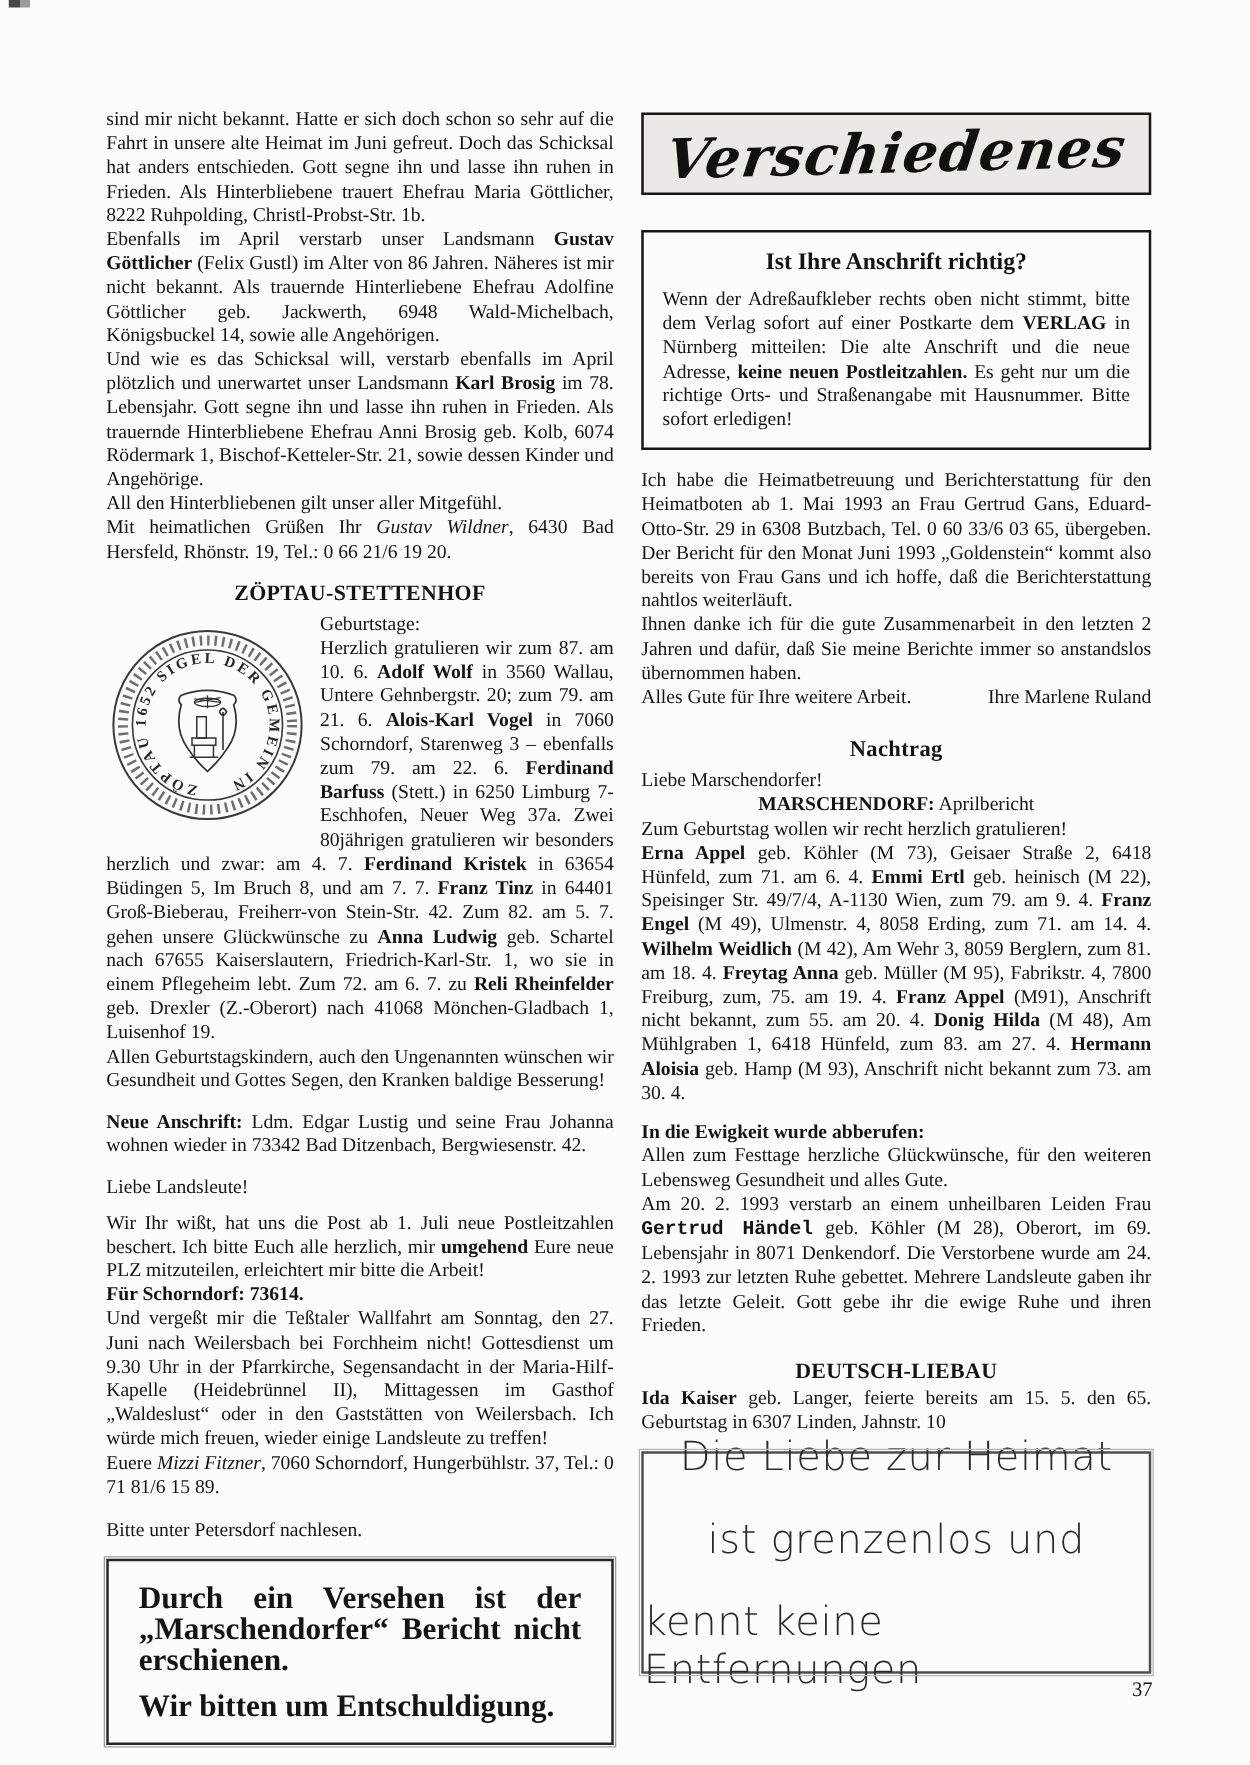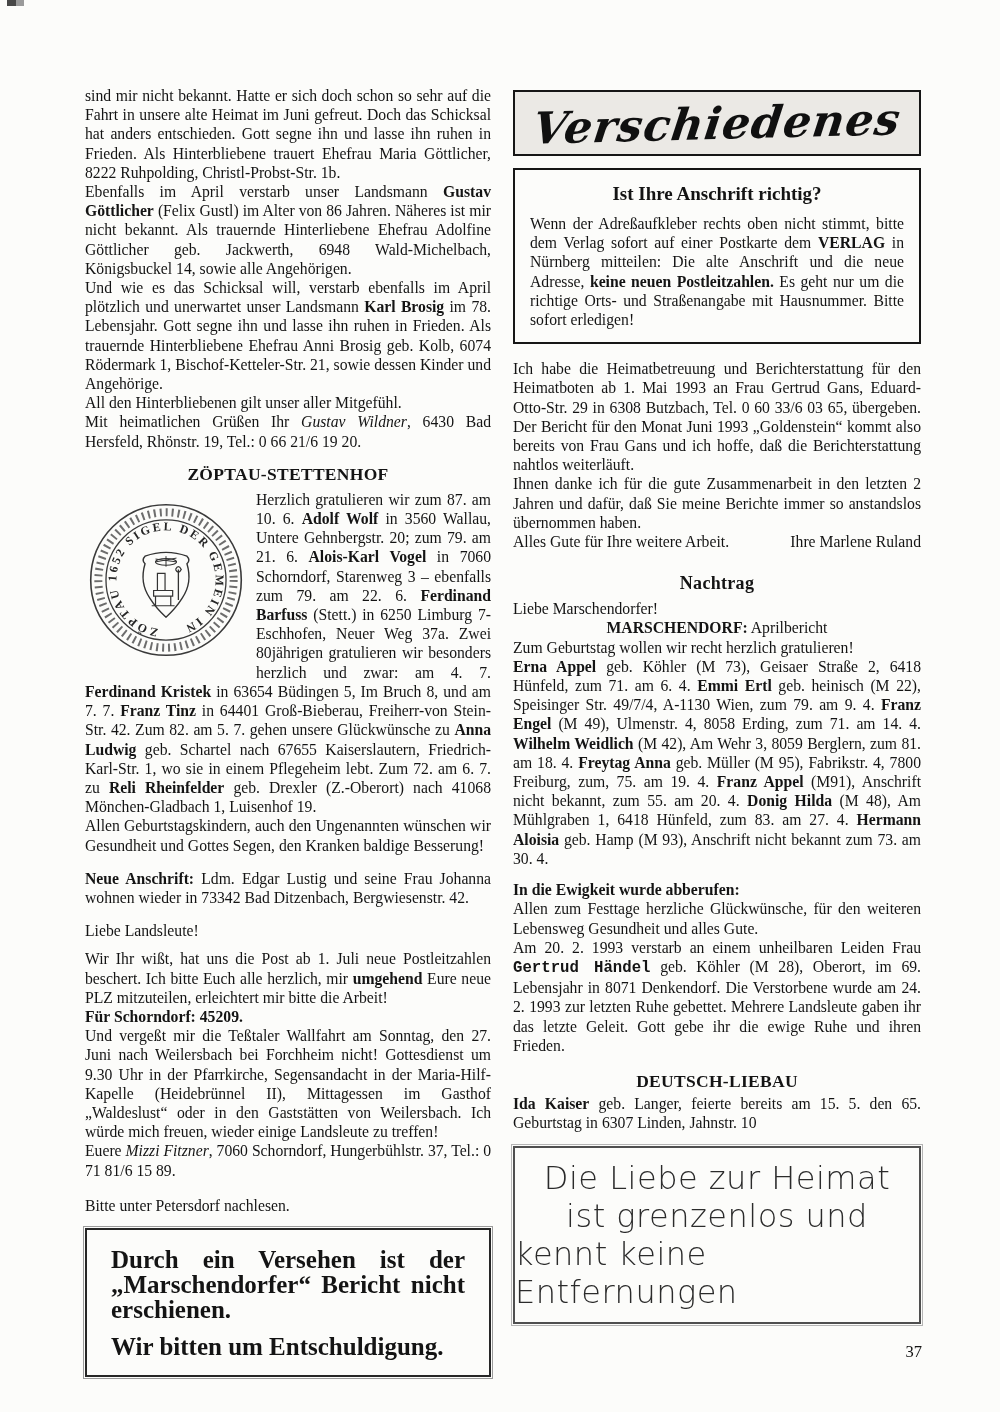--- a/index.html
+++ b/index.html
@@ -20,32 +20,32 @@
   .sec-title.tight{margin:16px 0 2px;}
   
   .seal{float:left;width:162px;height:168px;margin:6px 9px 2px 0;}
   .seal *{vector-effect:non-scaling-stroke;}
   
   .banner-box{height:66px;border:2px solid #161616;background:#ebe9e5;display:flex;
               align-items:center;justify-content:center;box-sizing:border-box;}
   .script{font-family:"DejaVu Serif",serif;font-style:italic;font-weight:bold;font-size:44px;
           transform:skewX(-9deg) rotate(-1.5deg);letter-spacing:1px;color:#101010;}
   
-  .anschrift-box{border:2px solid #161616;margin-top:12px;padding:11px 15px 13px;box-sizing:border-box;}
+  .anschrift-box{border:2px solid #161616;margin-top:28px;padding:11px 15px 13px;box-sizing:border-box;}
   .anschrift-title{font-size:19px;font-weight:bold;text-align:center;margin:2px 0 9px;}
   
   .sig{display:flex;justify-content:space-between;font-size:15.7px;line-height:19.2px;}
   
   .apology-box{border:2px solid #262626;outline:1px solid #9b9b9b;outline-offset:1px;
                margin-top:13px;padding:17px 24px 16px;box-sizing:border-box;}
   .apology-box p{font-size:25px;font-weight:bold;line-height:25px;text-align:justify;}
   .apology-box p + p{margin-top:12px;text-align:left;}
   
   .quote-box{border:2px solid #4f4f4f;outline:1px solid #b5b5b5;outline-offset:1px;margin-top:14px;height:178px;
-             display:flex;flex-direction:column;justify-content:center;align-items:center;gap:0;
+             display:flex;flex-direction:column;justify-content:center;align-items:center;gap:28px;
              font-family:"DejaVu Sans",sans-serif;font-weight:200;font-size:32px;color:#2b2b2b;
              letter-spacing:.5px;box-sizing:border-box;}
   .page-number{position:absolute;right:78px;top:1342px;font-size:16.5px;}
   .corner-mark{position:absolute;left:7px;top:0;width:17px;height:6px;
                background:linear-gradient(90deg,#474747 0 55%,#9a9a9a 55%);}
 </style>
 </head>
 <body>
 
 <div class="page">
@@ -68,28 +68,29 @@
         <text font-family="Liberation Serif, serif" font-size="12.5" font-weight="bold" fill="#262626" letter-spacing="2.5">
           <textPath href="#sealring" startOffset="8">ZÖPTAU 1652 SIGEL DER GEMEIN IN</textPath>
         </text>
         <path d="M 63 60 Q 85 52 107 60 Q 111 64 107 68 Q 113 88 102 104 Q 95 115 85 124 Q 75 115 68 104 Q 57 88 63 68 Q 59 64 63 60 Z" fill="none" stroke="#333" stroke-width="1.4"></path>
         <ellipse cx="85" cy="66" rx="11" ry="3.5" fill="none" stroke="#333" stroke-width="1.1"></ellipse>
         <path d="M 74 66 L 96 62 M 74 63 L 96 66 M 85 60 L 85 71" stroke="#333" stroke-width="1" fill="none"></path>
         <path d="M 76 78 L 84 78 L 84 96 L 76 96 Z" fill="none" stroke="#333" stroke-width="1.2"></path>
         <path d="M 72 96 L 92 96 L 92 102 L 72 102 Z M 74 102 L 74 112 M 90 102 L 90 112 M 70 112 L 94 112" stroke="#333" stroke-width="1.2" fill="none"></path>
         <path d="M 98 74 L 98 106 M 95 74 Q 98 68 101 74 Q 98 80 95 74" stroke="#333" stroke-width="1.3" fill="none"></path>
       </svg>
+      <p class="body">Geburtstage:</p>
       <p class="body j"><span>Herzlich gratulieren wir zum 87. am 10. 6. </span><span style="font-weight: bold;">Adolf Wolf</span><span> in 3560 Wallau, Untere Gehnbergstr. 20; zum 79. am 21. 6. </span><span style="font-weight: bold;">Alois-Karl Vogel</span><span> in 7060 Schorndorf, Starenweg 3 – ebenfalls zum 79. am 22. 6. </span><span style="font-weight: bold;">Ferdinand Barfuss</span><span> (Stett.) in 6250 Limburg 7-Eschhofen, Neuer Weg 37a. Zwei 80jährigen gratulieren wir besonders herzlich und zwar: am 4. 7. </span><span style="font-weight: bold;">Ferdinand Kristek</span><span> in 63654 Büdingen 5, Im Bruch 8, und am 7. 7. </span><span style="font-weight: bold;">Franz Tinz</span><span> in 64401 Groß-Bieberau, Freiherr-von Stein-Str. 42. Zum 82. am 5. 7. gehen unsere Glückwünsche zu </span><span style="font-weight: bold;">Anna Ludwig</span><span> geb. Schartel nach 67655 Kaiserslautern, Friedrich-Karl-Str. 1, wo sie in einem Pflegeheim lebt. Zum 72. am 6. 7. zu </span><span style="font-weight: bold;">Reli Rheinfelder</span><span> geb. Drexler (Z.-Oberort) nach 41068 Mönchen-Gladbach 1, Luisenhof 19.</span></p>
       <p class="body j"><span>Allen Geburtstagskindern, auch den Ungenannten wünschen wir Gesundheit und Gottes Segen, den Kranken baldige Besserung!</span></p>
     </div>
 
     <p class="body j mt"><span style="font-weight: bold;">Neue Anschrift:</span><span> Ldm. Edgar Lustig und seine Frau Johanna wohnen wieder in 73342 Bad Ditzenbach, Bergwiesenstr. 42.</span></p>
     <p class="body mt">Liebe Landsleute!</p>
     <p class="body j mt-s"><span>Wir Ihr wißt, hat uns die Post ab 1. Juli neue Postleitzahlen beschert. Ich bitte Euch alle herzlich, mir </span><span style="font-weight: bold;">umgehend</span><span> Eure neue PLZ mitzuteilen, erleichtert mir bitte die Arbeit!</span></p>
-    <p class="body"><span style="font-weight: bold;">Für Schorndorf: 45209.</span></p>
+    <p class="body"><span style="font-weight: bold;">Für Schorndorf: 73614.</span></p>
     <p class="body j"><span>Und vergeßt mir die Teßtaler Wallfahrt am Sonntag, den 27. Juni nach Weilersbach bei Forchheim nicht! Gottesdienst um 9.30 Uhr in der Pfarrkirche, Segensandacht in der Maria-Hilf-Kapelle (Heidebrünnel II), Mittagessen im Gasthof „Waldeslust“ oder in den Gaststätten von Weilersbach. Ich würde mich freuen, wieder einige Landsleute zu treffen!</span></p>
     <p class="body j"><span>Euere </span><span style="font-style: italic;">Mizzi Fitzner</span><span>, 7060 Schorndorf, Hungerbühlstr. 37, Tel.: 0 71 81/6 15 89.</span></p>
     <p class="body mt-l">Bitte unter Petersdorf nachlesen.</p>
 
     <div class="apology-box">
       <p>Durch ein Versehen ist der „Marschendorfer“ Bericht nicht erschienen.</p>
       <p>Wir bitten um Entschuldigung.</p>
     </div>
   </div>
 

